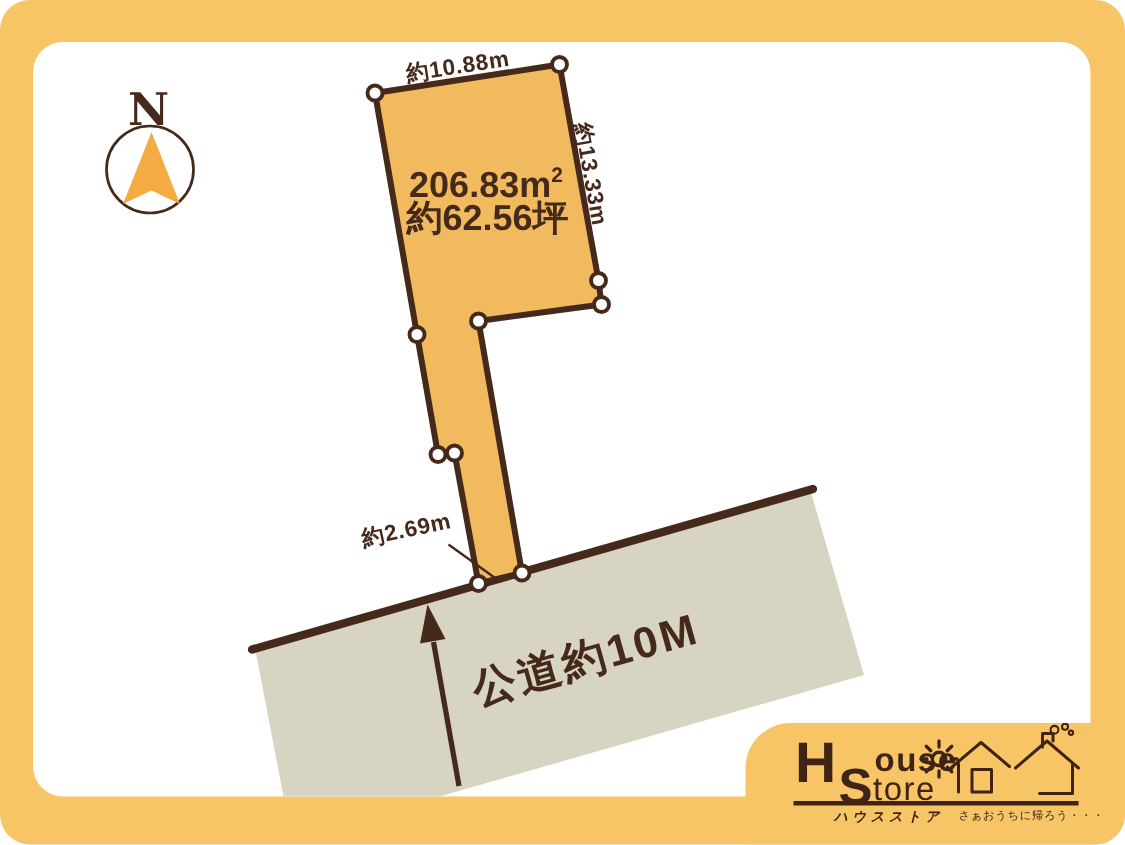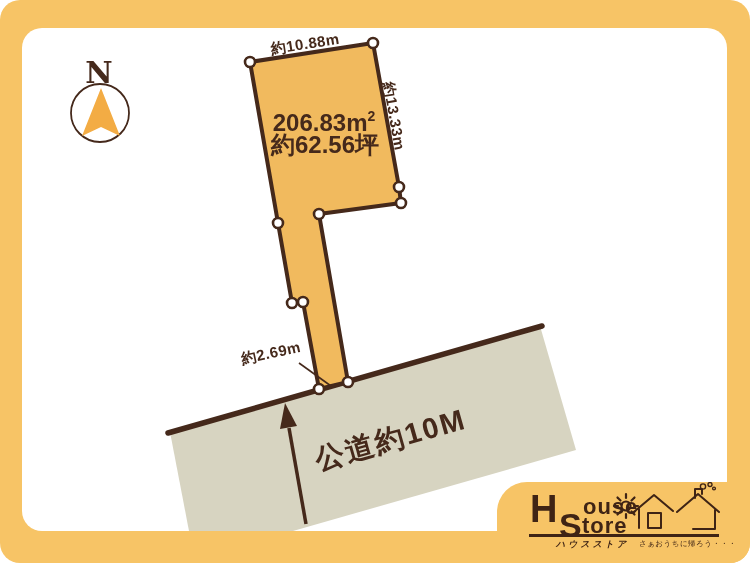--- a/index.html
+++ b/index.html
@@ -20,21 +20,21 @@
   .north-letter { font-family:"DejaVu Serif","Liberation Serif",serif; font-size:30px; font-weight:bold; fill:#30190E; }
   .logo-box {
     position:absolute; left:497px; top:482px; right:0; bottom:0;
     background:#F7C466; border-top-left-radius:30px;
     color:#3F2415;
   }
   .logo-box .abs { position:absolute; white-space:nowrap; }
   .w1i { left:33px; top:6px;  font-size:38px; font-weight:800; }
   .w1r { left:58px; top:12px; font-size:22px; font-weight:800; letter-spacing:1px;padding-left:28px; }
   .w2i { left:62px; top:24px; font-size:34px; font-weight:800; }
-  .w2r { left:85px; top:31px; font-size:22px; font-weight:700; letter-spacing:1px; }
+  .w2r { left:85px; top:31px; font-size:22px; font-weight:400; letter-spacing:1px; }
   .logo-underline { left:32px; top:52px; width:190px; height:3px; background:#3F2415; }
   .logo-subtitle { left:59px; top:56px; font-size:9px; font-weight:bold; letter-spacing:3px;font-style:italic; }
   .logo-tagline  { left:142px; top:57px; font-size:7.5px; font-weight:normal; letter-spacing:0.5px; }
   .sun-wrap    { left:115px; top:10px; }
   .houses-wrap { left:136px; top:0px; }
 </style>
 </head>
 <body>
 
 <div class="card">

